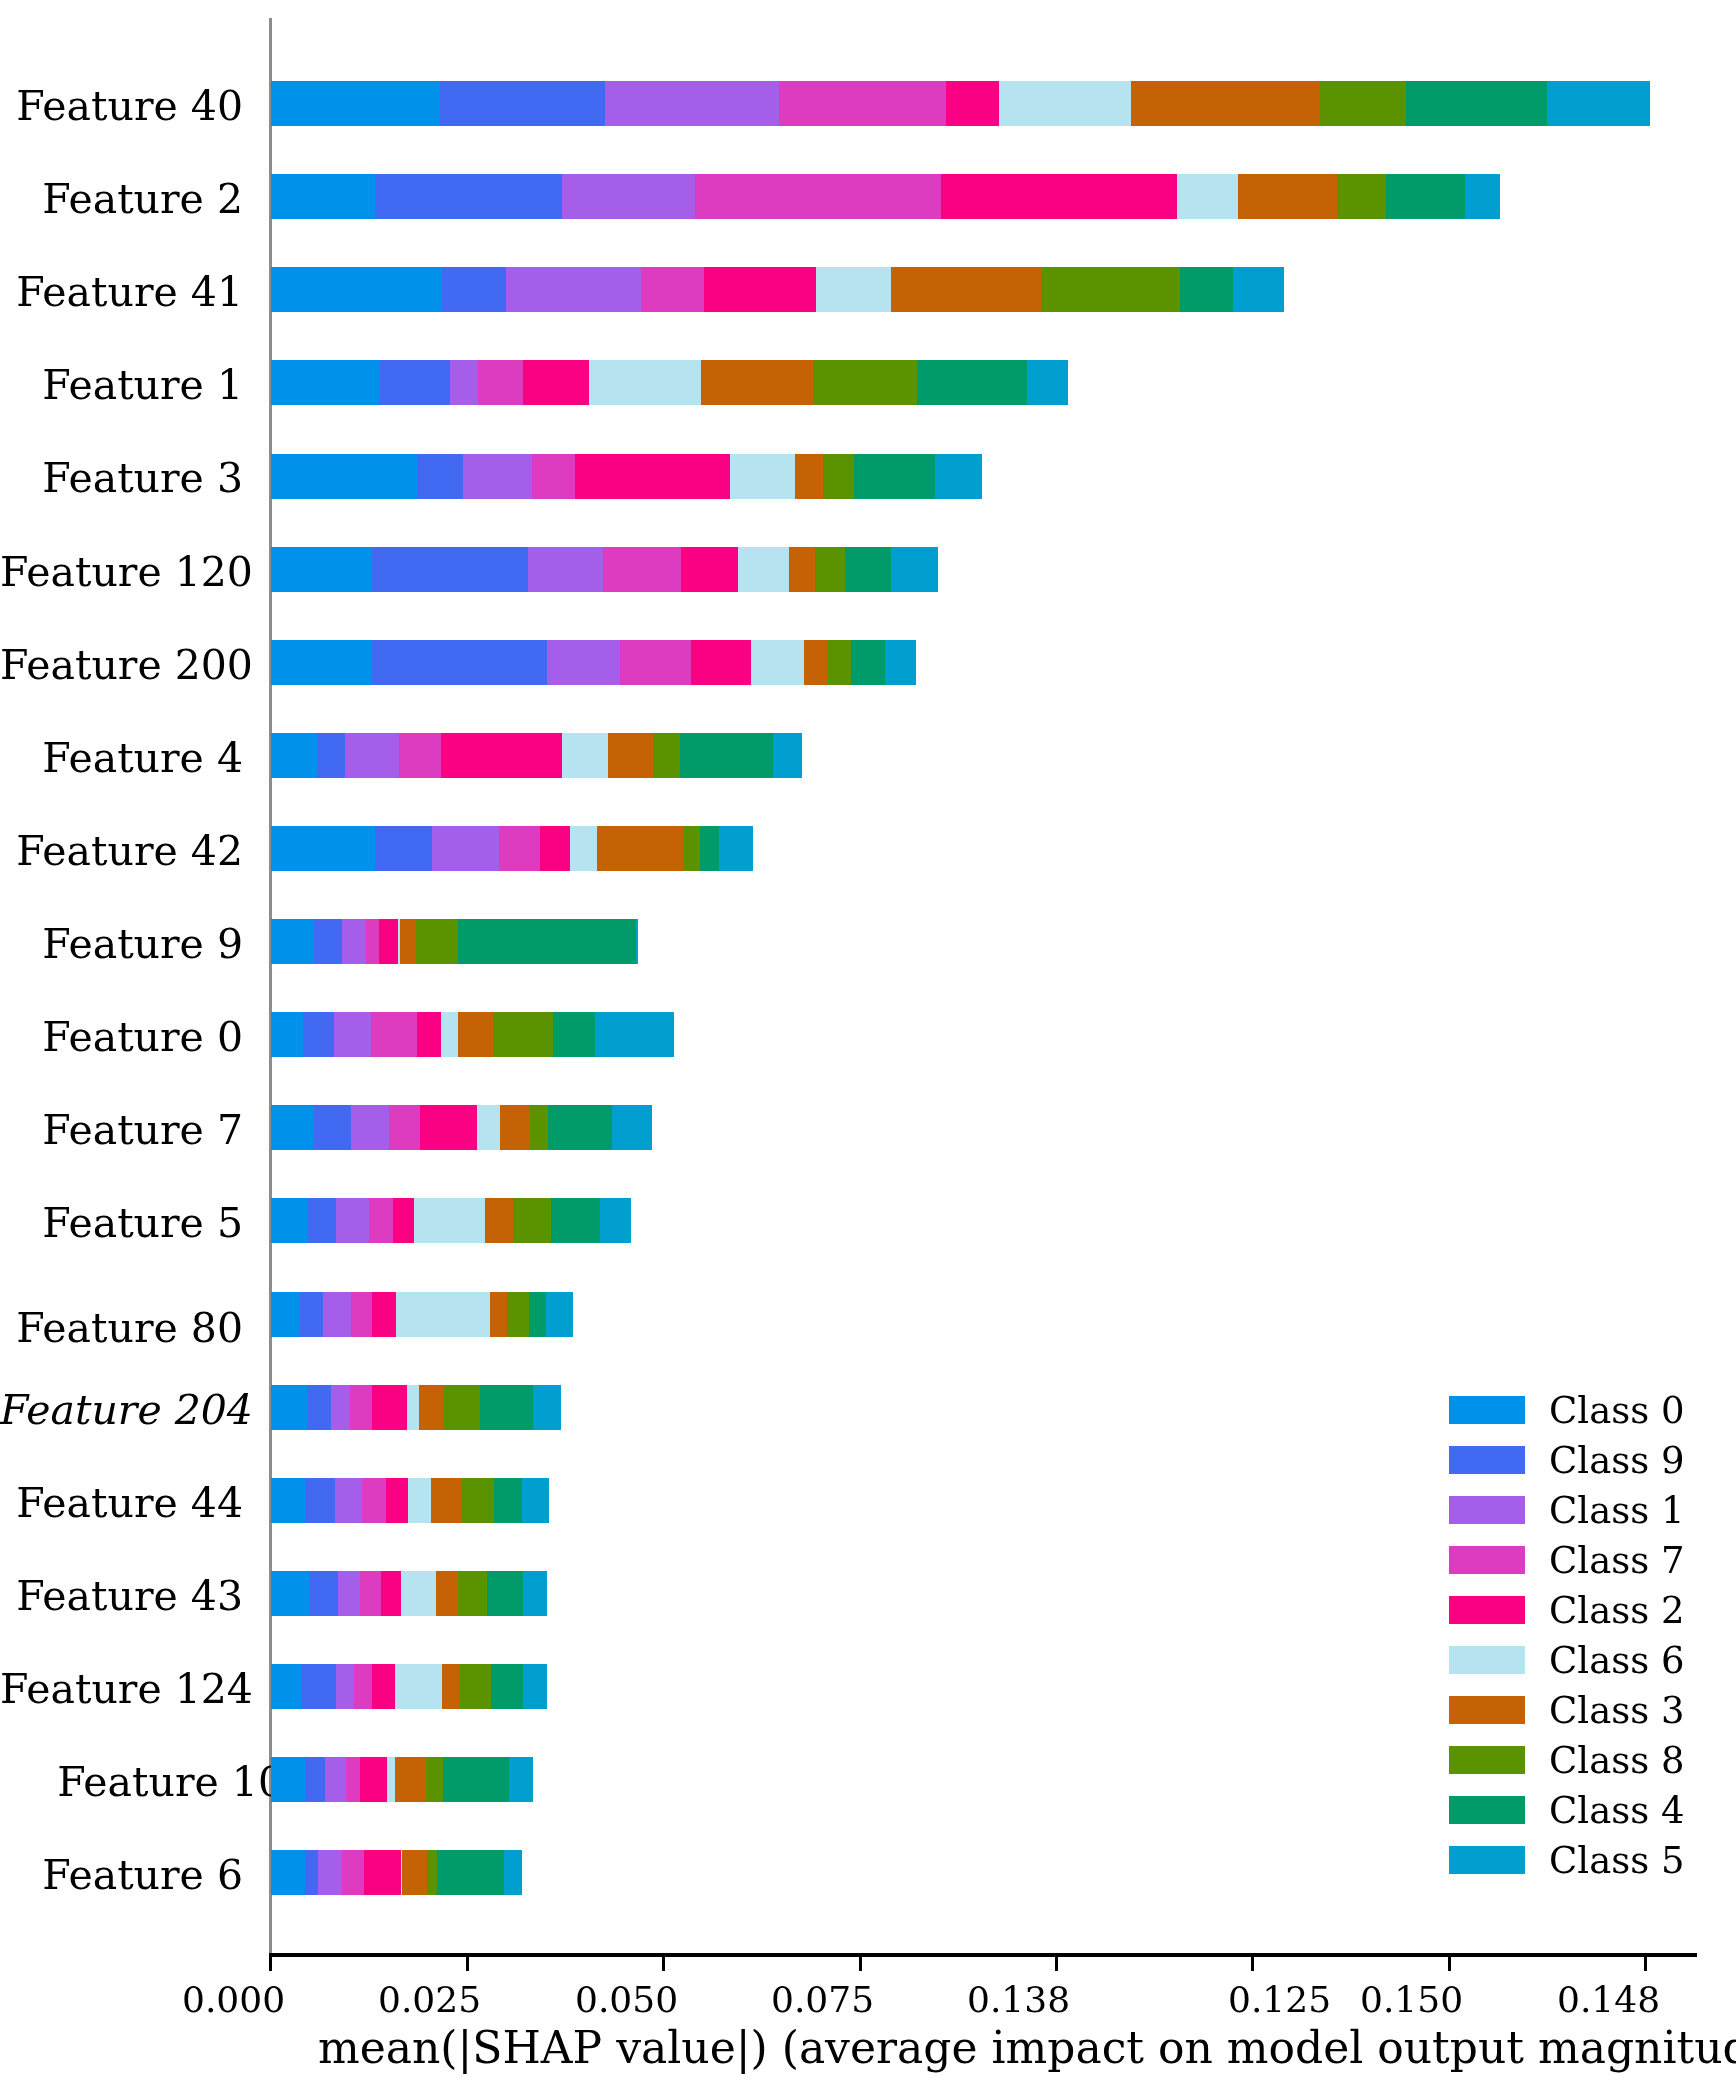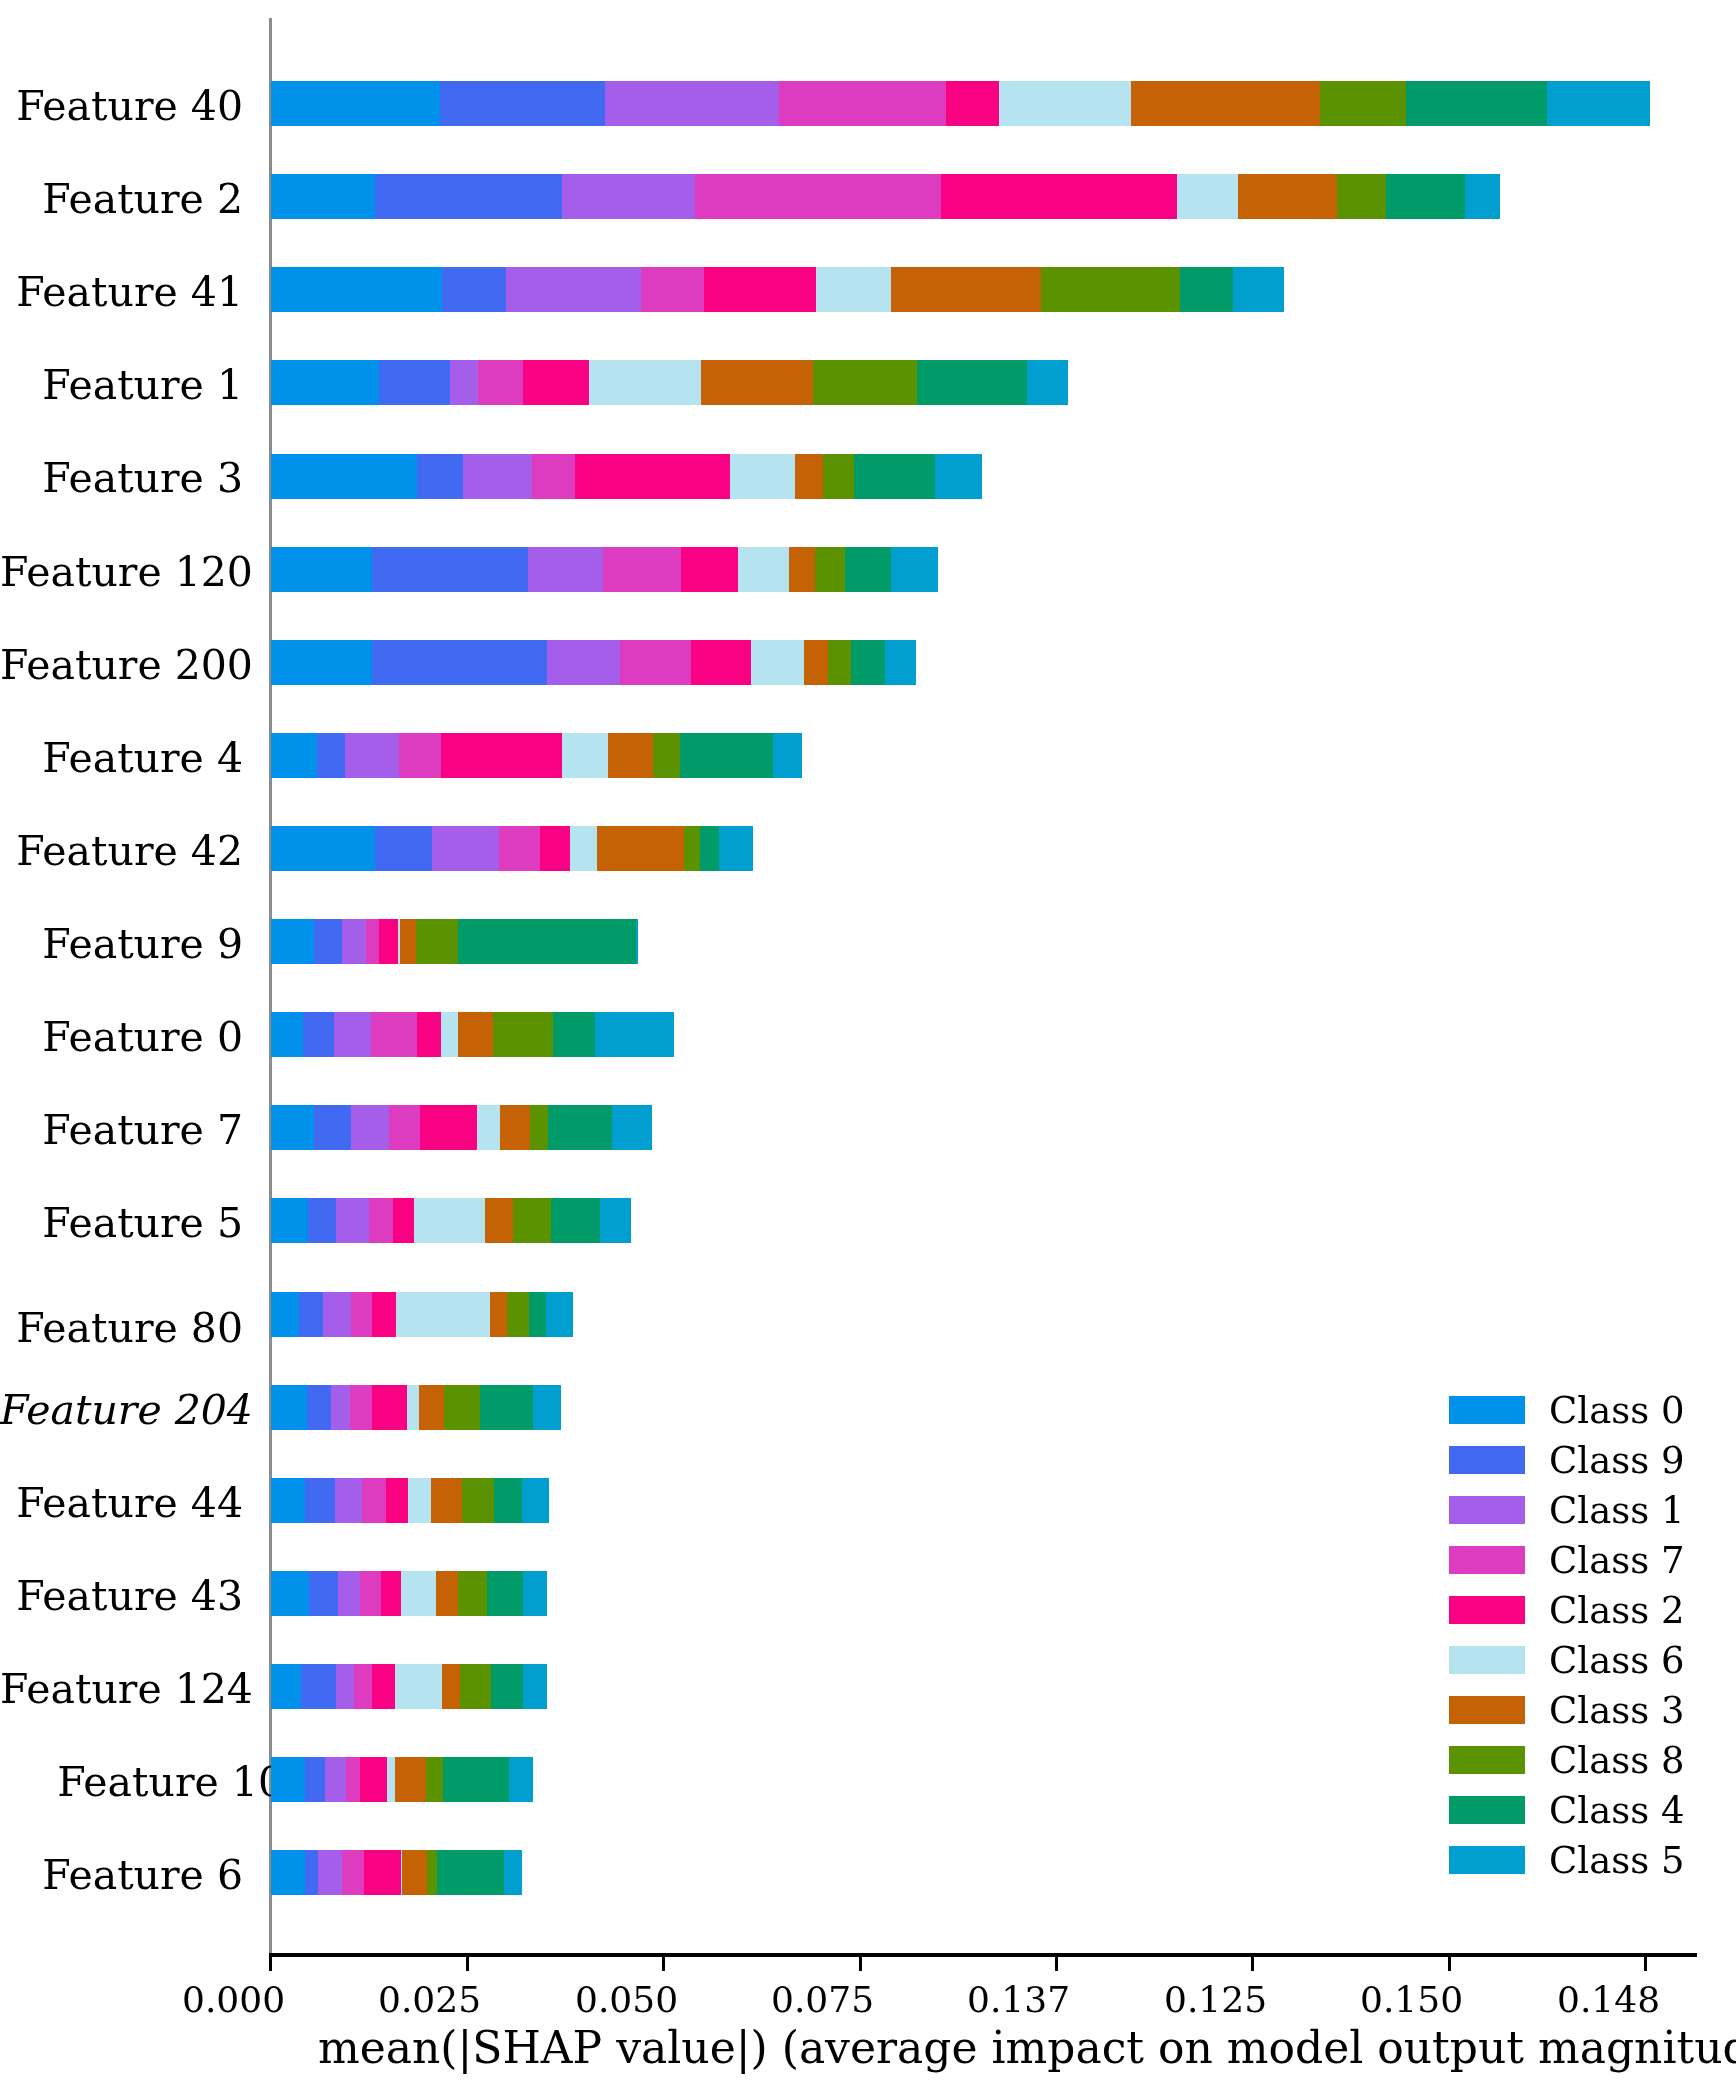--- a/index.html
+++ b/index.html
@@ -110,22 +110,22 @@
       <div class="tick" style="left: 1055px; top: 1956px;"></div>
       <div class="tick" style="left: 1251px; top: 1956px;"></div>
       <div class="tick" style="left: 1448px; top: 1956px;"></div>
       <div class="tick" style="left: 1644px; top: 1956px;"></div>
     </div>
   <div id="ticklabels-layer">
       <div class="tick-label" style="left: 182px; top: 1982px; width: 178px;">0.000</div>
       <div class="tick-label" style="left: 378px; top: 1982px; width: 178px;">0.025</div>
       <div class="tick-label" style="left: 575px; top: 1982px; width: 178px;">0.050</div>
       <div class="tick-label" style="left: 771px; top: 1982px; width: 178px;">0.075</div>
-      <div class="tick-label" style="left: 967px; top: 1982px; width: 178px;">0.137</div>
-      <div class="tick-label" style="left: 1164px; top: 1982px; width: 178px;">0.125</div>
+      <div class="tick-label" style="left: 967px; top: 1982px; width: 178px;">0.138</div>
+      <div class="tick-label" style="left: 1228px; top: 1982px; width: 178px;">0.125</div>
       <div class="tick-label" style="left: 1360px; top: 1982px; width: 178px;">0.150</div>
       <div class="tick-label" style="left: 1557px; top: 1982px; width: 178px;">0.148</div>
     </div>
   <div id="ylabels-layer">
       <div class="ylabel" style="left: 0px; width: 243px; top: 86px;">Feature 40</div>
       <div class="ylabel" style="left: 0px; width: 243px; top: 179px;">Feature 2</div>
       <div class="ylabel" style="left: 0px; width: 243px; top: 272px;">Feature 41</div>
       <div class="ylabel" style="left: 0px; width: 243px; top: 365px;">Feature 1</div>
       <div class="ylabel" style="left: 0px; width: 243px; top: 458px;">Feature 3</div>
       <div class="ylabel" style="left: 0px; width: 243px; top: 552px;">Feature 120</div>

